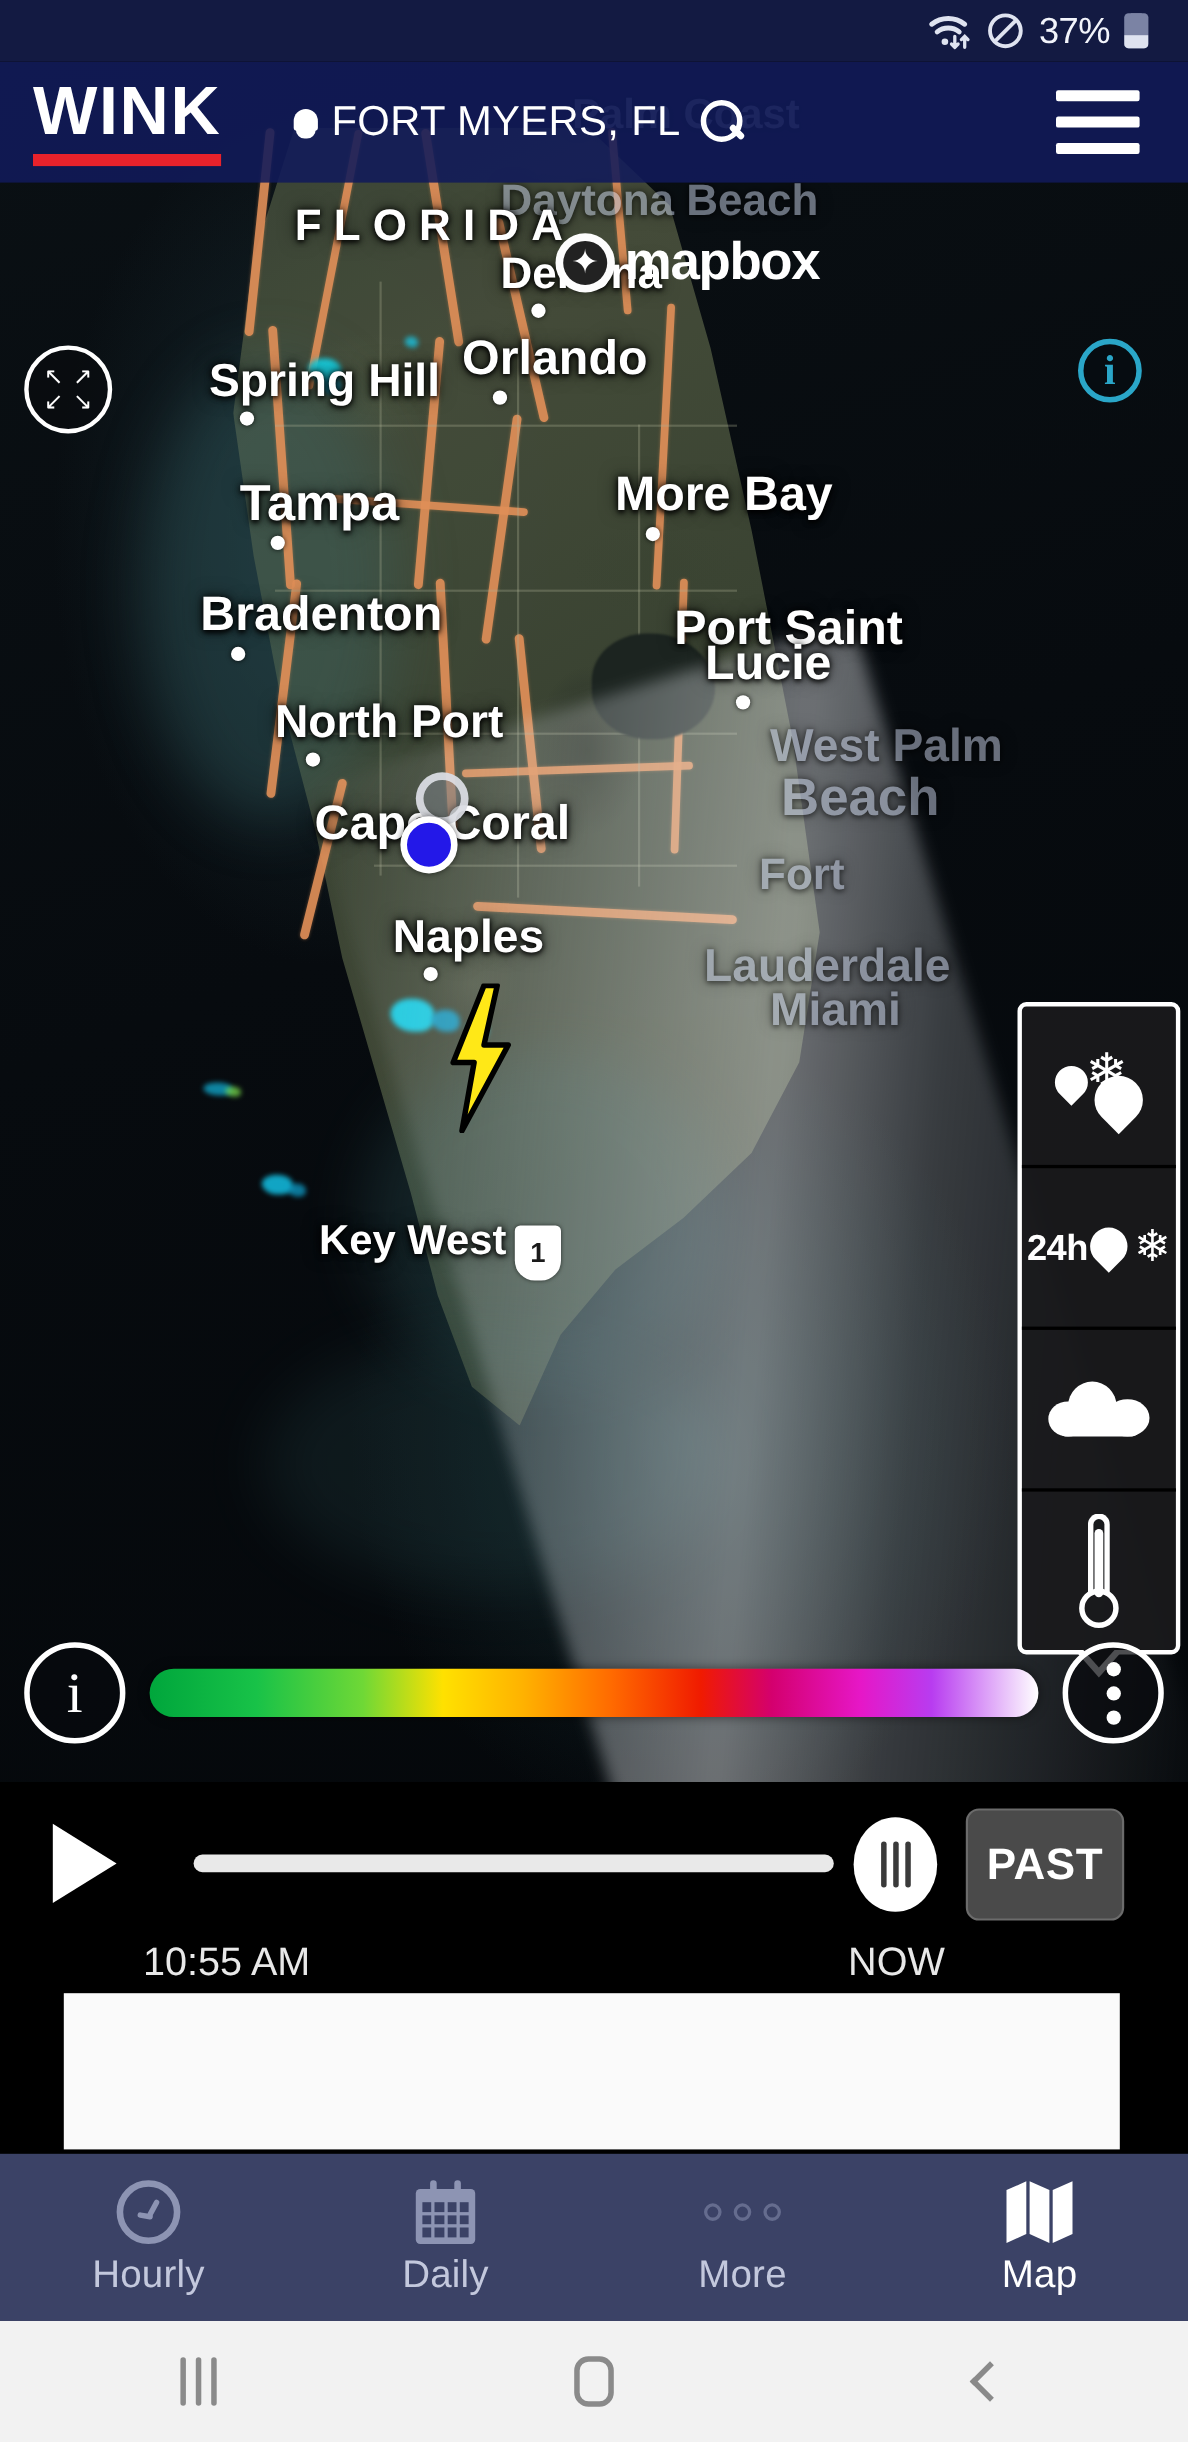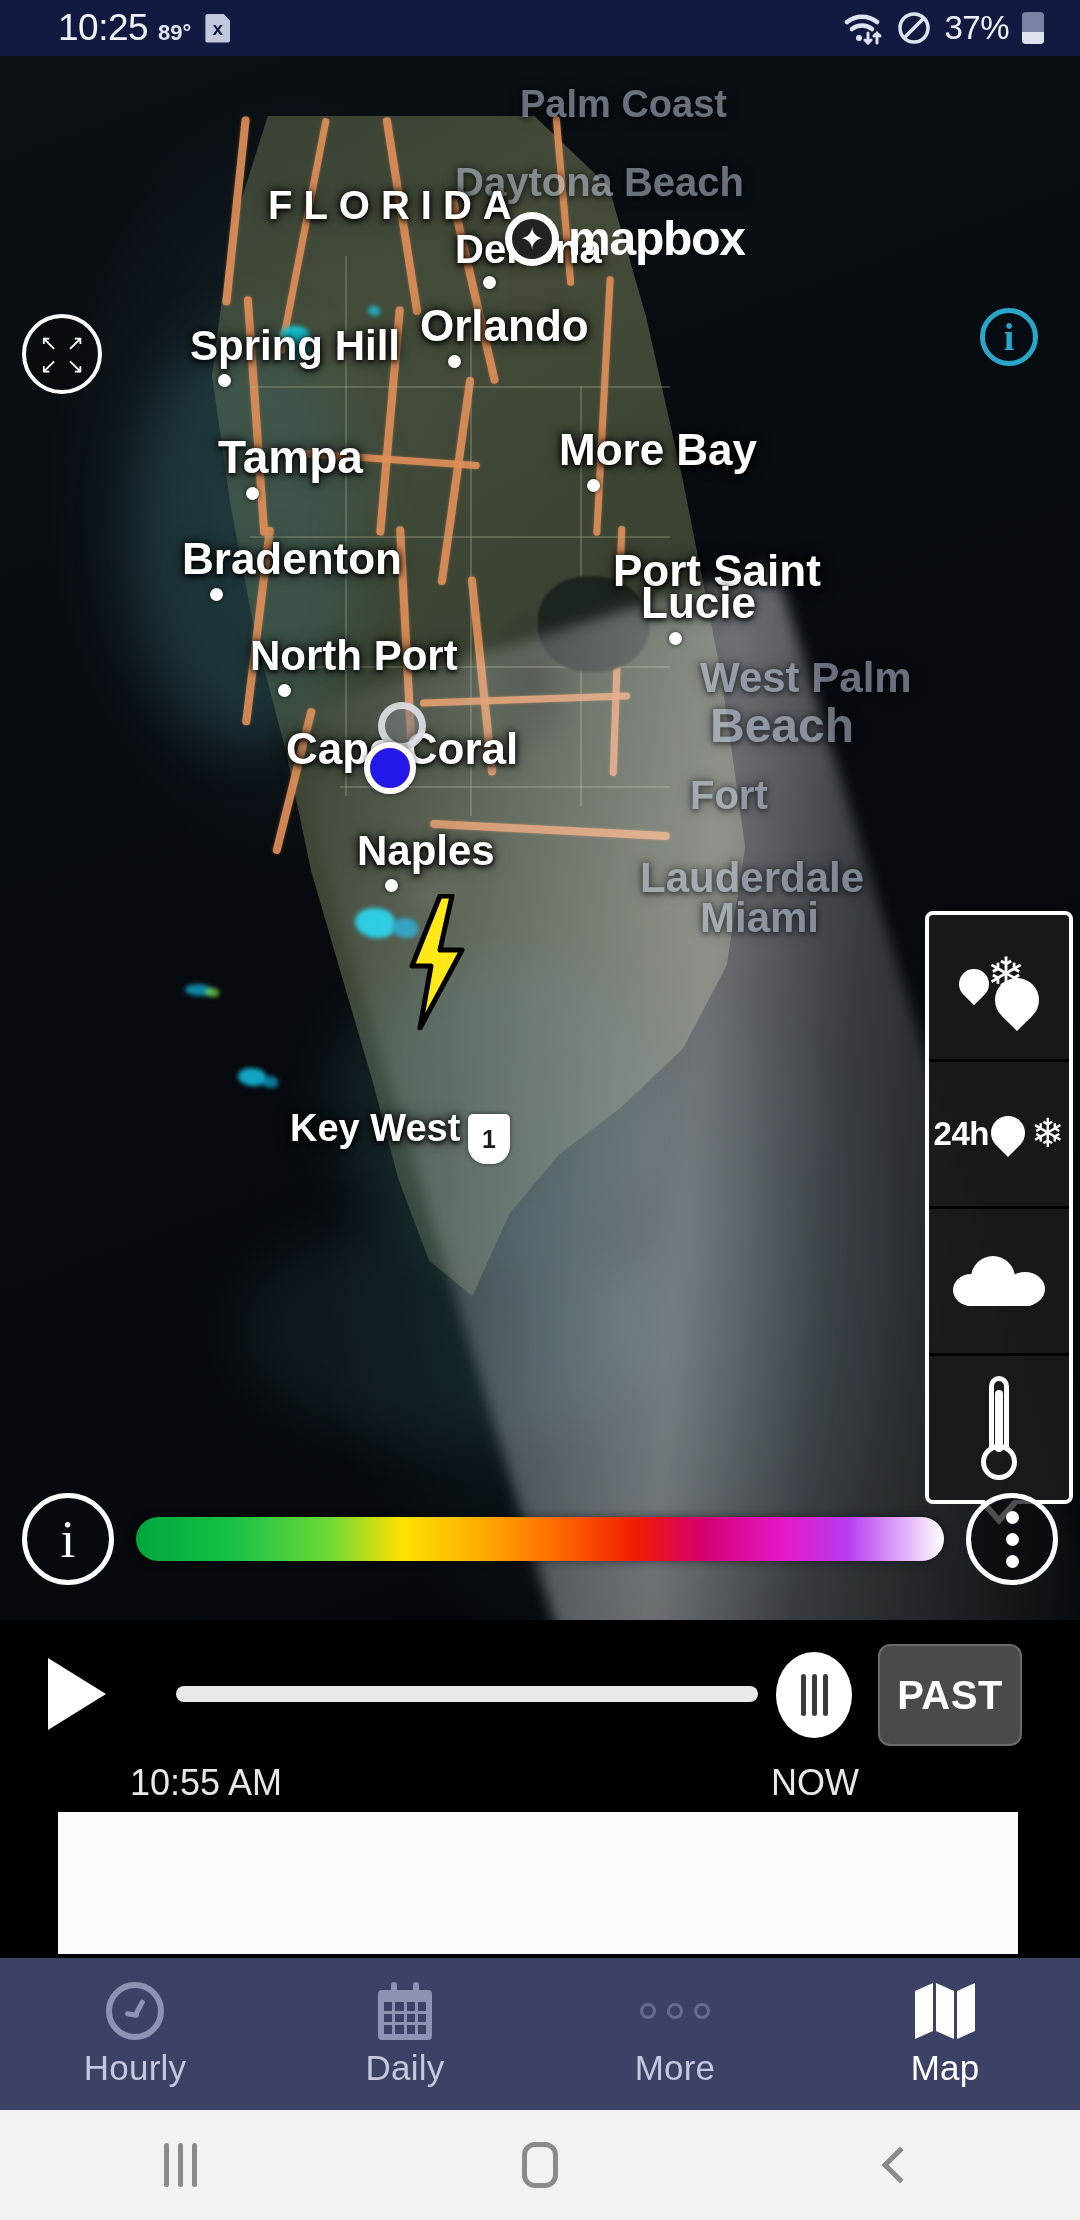--- a/index.html
+++ b/index.html
@@ -468,27 +468,38 @@
         <svg width="64" height="60" viewBox="0 0 64 60">
           <polygon points="2,10 20,2 20,50 2,58" fill="#ffffff"></polygon>
           <polygon points="23,2 41,10 41,58 23,50" fill="#ffffff"></polygon>
           <polygon points="44,10 62,2 62,50 44,58" fill="#ffffff"></polygon>
         </svg>
       </span>
       <span class="nav-label">Map</span>
     </div>
   </div>
 
+  <div id="appbar">
+    <div id="wink-logo">
+      <div class="wink-word">WINK</div>
+      <div class="wink-rule"></div>
+    </div>
+    <div id="loc-group">
+      <span class="bell"></span>
+      <span class="loc-name">FORT MYERS, FL</span>
+      <span class="search-ic"></span>
+    </div>
+    <div id="hamburger">
+        <i></i>
+        <i></i>
+        <i></i>
+      </div>
+  </div>
 
   <div id="statusbar">
-    <div class="sb-left">
-      <span class="sb-time">10:25</span>
-      <span class="sb-temp">89°</span>
-      <span class="sb-simx"></span>
-    </div>
     <div class="sb-right">
       <svg width="40" height="34" viewBox="0 0 40 34">
         <path d="M3 11 A24 24 0 0 1 33 11" stroke="#dfe3f0" stroke-width="4.5" fill="none" stroke-linecap="round"></path>
         <path d="M8 18 A16 16 0 0 1 28 18" stroke="#dfe3f0" stroke-width="4.5" fill="none" stroke-linecap="round"></path>
         <circle cx="15" cy="27" r="3" fill="#dfe3f0"></circle>
         <path d="M24 22 L24 32 M21 29 L24 32 L27 29" stroke="#dfe3f0" stroke-width="3" fill="none" stroke-linecap="round"></path>
         <path d="M33 32 L33 22 M30 25 L33 22 L36 25" stroke="#dfe3f0" stroke-width="3" fill="none" stroke-linecap="round"></path>
       </svg>
       <svg width="34" height="34" viewBox="0 0 34 34">
         <circle cx="17" cy="17" r="14" stroke="#dfe3f0" stroke-width="3.5" fill="none"></circle>

